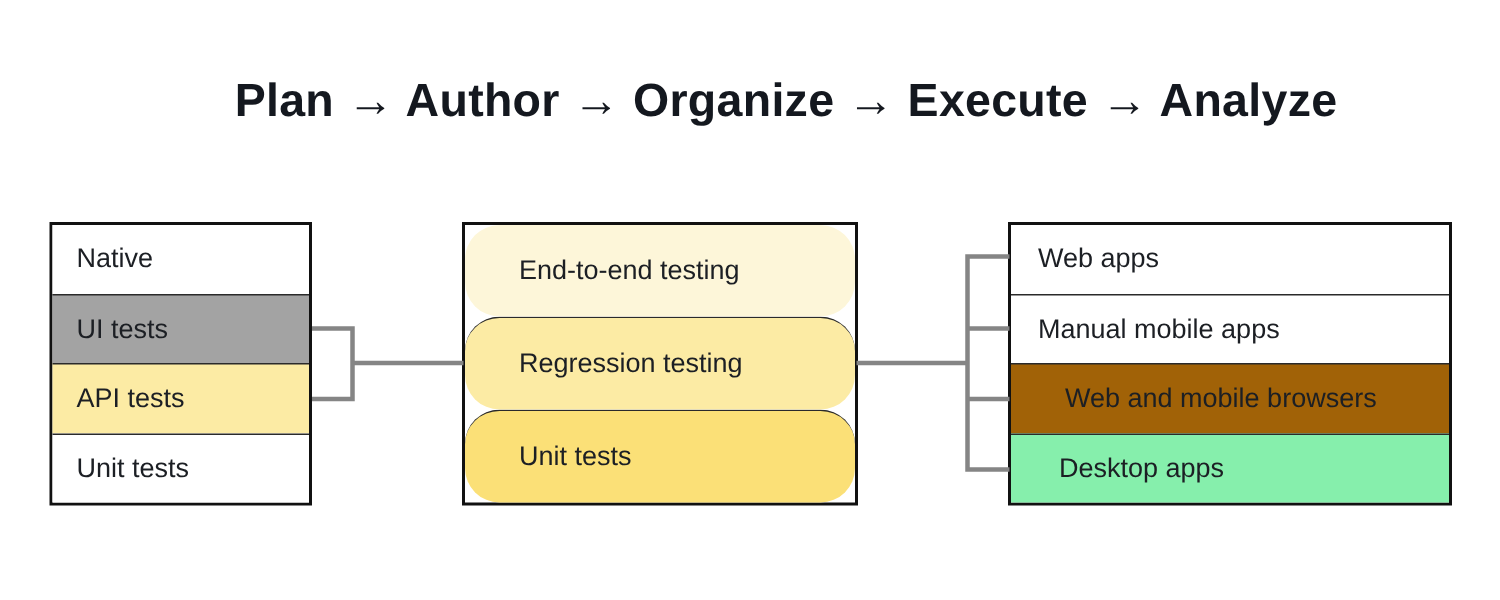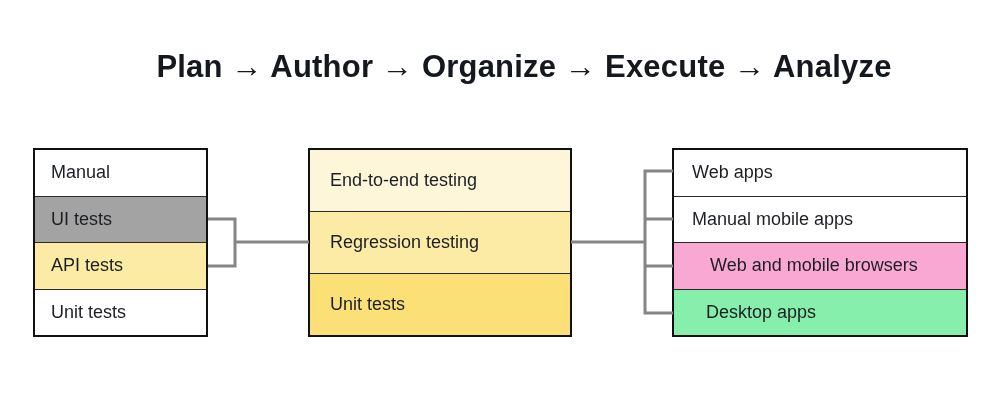--- a/index.html
+++ b/index.html
@@ -54,21 +54,21 @@
     width: 175px;
     height: 189px;
   }
   #box-test-types .row { padding-left: 16px; }
   #box-test-levels {
     left: 308px;
     top: 148px;
     width: 264px;
     height: 189px;
   }
-  #box-test-levels .row { padding-left: 20px; }
+  #box-test-levels .row { padding-left: 36px; border-radius: 23px; }
   #box-platforms {
     left: 672px;
     top: 148px;
     width: 296px;
     height: 189px;
   }
   #box-platforms .row { padding-left: 18px; }
   svg.connectors {
     position: absolute;
     left: 0;
@@ -77,36 +77,36 @@
   }
 </style>
 </head>
 <body>
 
 <div class="canvas">
 
   <div class="title">Plan → Author → Organize → Execute → Analyze</div>
 
   <div class="stack-box" id="box-test-types">
-    <div class="row" style="background-color: rgb(255, 255, 255);">Manual</div>
+    <div class="row" style="background-color: rgb(255, 255, 255);">Native</div>
     <div class="row" style="background-color: #a3a3a3;">UI tests</div>
     <div class="row" style="background-color: rgb(252, 235, 164); text-align: right;">API tests</div>
     <div class="row" style="background-color: rgb(255, 255, 255);">Unit tests</div>
   </div>
 
   <div class="stack-box" id="box-test-levels">
     <div class="row" style="background-color: rgb(253, 246, 217);">End-to-end testing</div>
     <div class="row" style="background-color: rgb(252, 235, 164);">Regression testing</div>
     <div class="row" style="background-color: rgb(251, 224, 119);">Unit tests</div>
   </div>
 
   <div class="stack-box" id="box-platforms">
     <div class="row" style="background-color: rgb(255, 255, 255);">Web apps</div>
     <div class="row" style="background-color: rgb(255, 255, 255);">Manual mobile apps</div>
-    <div class="row" style="background-color: #f9a8d4; padding-left: 36px;">Web and mobile browsers</div>
+    <div class="row" style="background-color: #a16207; padding-left: 36px;">Web and mobile browsers</div>
     <div class="row" style="background-color: #86efac; padding-left: 32px;">Desktop apps</div>
   </div>
 
   <svg class="connectors" width="1000" height="400" viewBox="0 0 1000 400">
 
     <path d="M208 219 H235 M208 266 H235 M235 217.5 V267.5 M235 242 H309" stroke="#858585" stroke-width="3" fill="none"></path>
 
     <path d="M571 242 H645 M645 169.5 V314.5 M645 171 H673 M645 219 H673 M645 266 H673 M645 313 H673" stroke="#858585" stroke-width="3" fill="none"></path>
   </svg>
 

